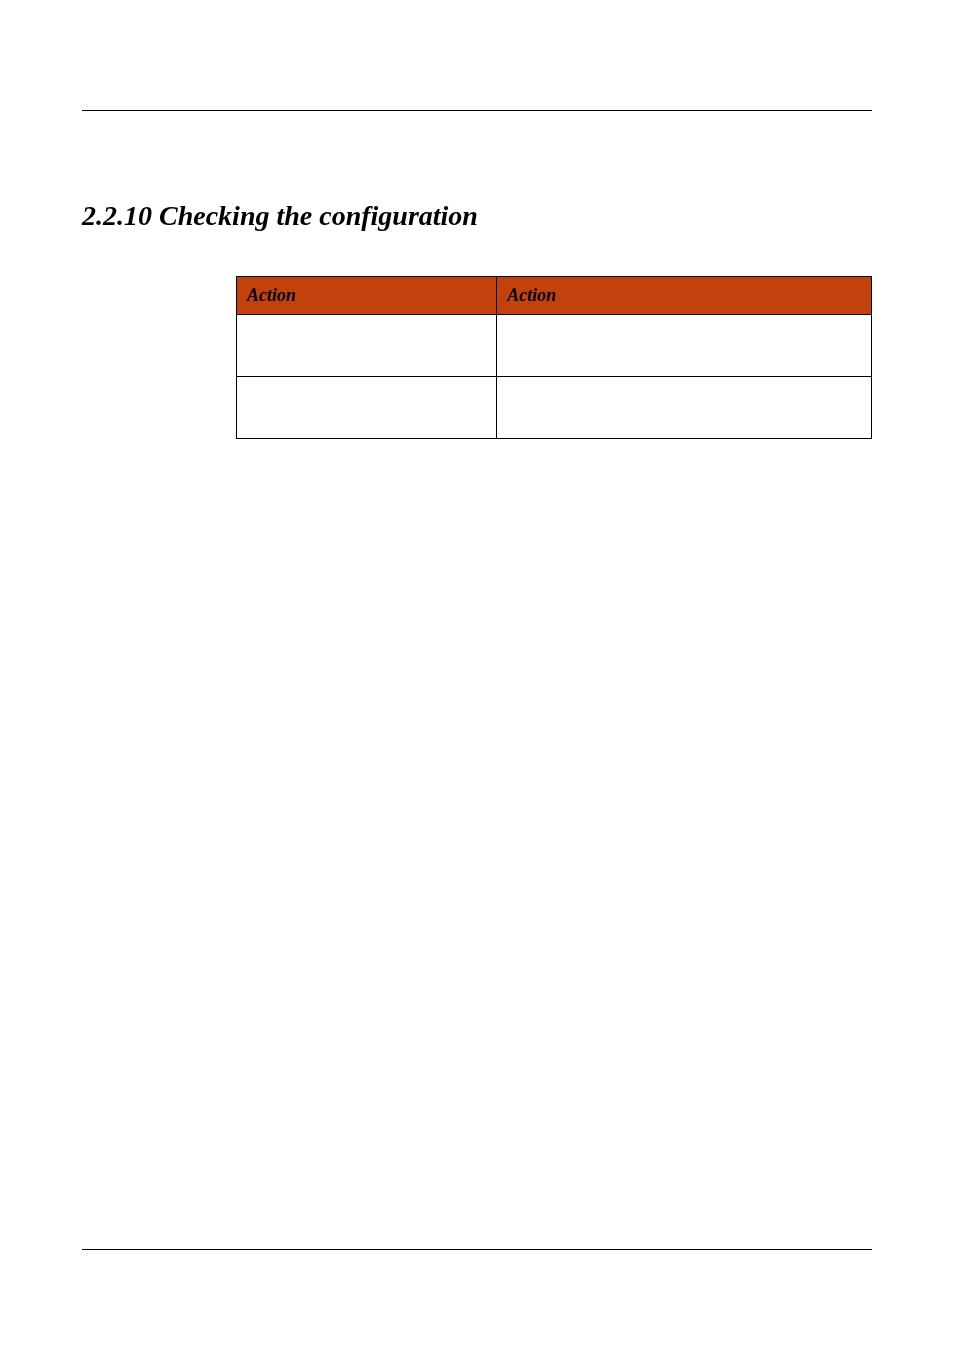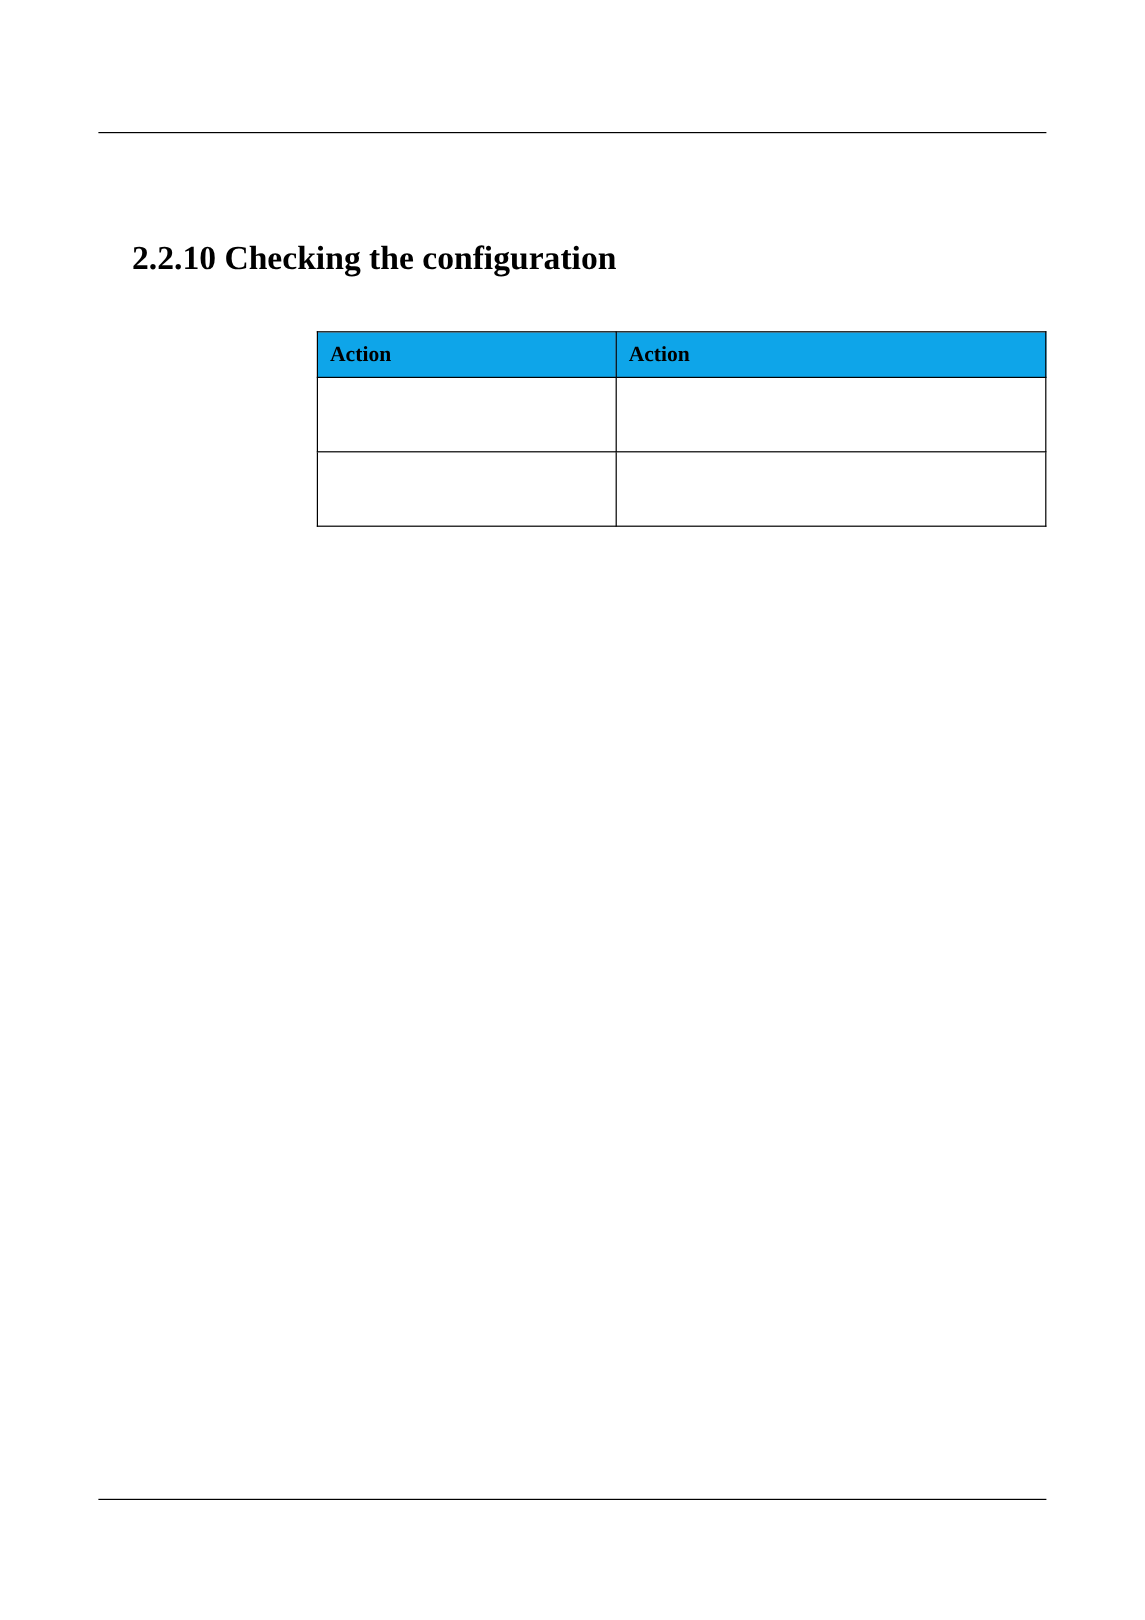--- a/index.html
+++ b/index.html
@@ -1,25 +1,25 @@
 <!DOCTYPE html>
 <html><head>
   <meta charset="utf-8">
   <style>
     * { box-sizing: border-box; margin: 0; padding: 0; }
     html, body { width: 954px; height: 1350px; background: #fff; }
     body { font-family: "Palatino Linotype", "Book Antiqua", Palatino, Georgia, serif; color: #000; position: relative; }
-    .page { position: relative; width: 954px; height: 1350px; padding: 100px 82px 90px 110px; }
+    .page { position: relative; width: 954px; height: 1350px; padding: 100px 82px 90px 82px; font-style: italic; }
     .rule-top { position: absolute; left: 82px; right: 82px; top: 110px; border-top: 1px solid #000; }
     .rule-bottom { position: absolute; left: 82px; right: 82px; bottom: 100px; border-top: 1px solid #000; }
     .heading { margin-top: 100px; font-size: 28px; font-weight: bold; color: #000; }
     .table-wrap { margin-top: 44px; margin-left: 154px; margin-right: 0; }
     table { border-collapse: collapse; width: 100%; }
     th, td { border: 1px solid #000; text-align: left; vertical-align: top; font-family: "Palatino Linotype", "Book Antiqua", Palatino, Georgia, serif; }
-    th { background: #0ea5e9; font-weight: bold; font-size: 18px; padding: 8px 10px; }
+    th { background: #c2410c; font-weight: bold; font-size: 18px; padding: 8px 10px; }
     td { padding: 10px; height: 62px; }
     col.col-action { width: 41%; }
     col.col-command { width: 59%; }
   </style>
 </head>
 <body>
 
 <div class="page">
   <div class="rule-top"></div>
 

